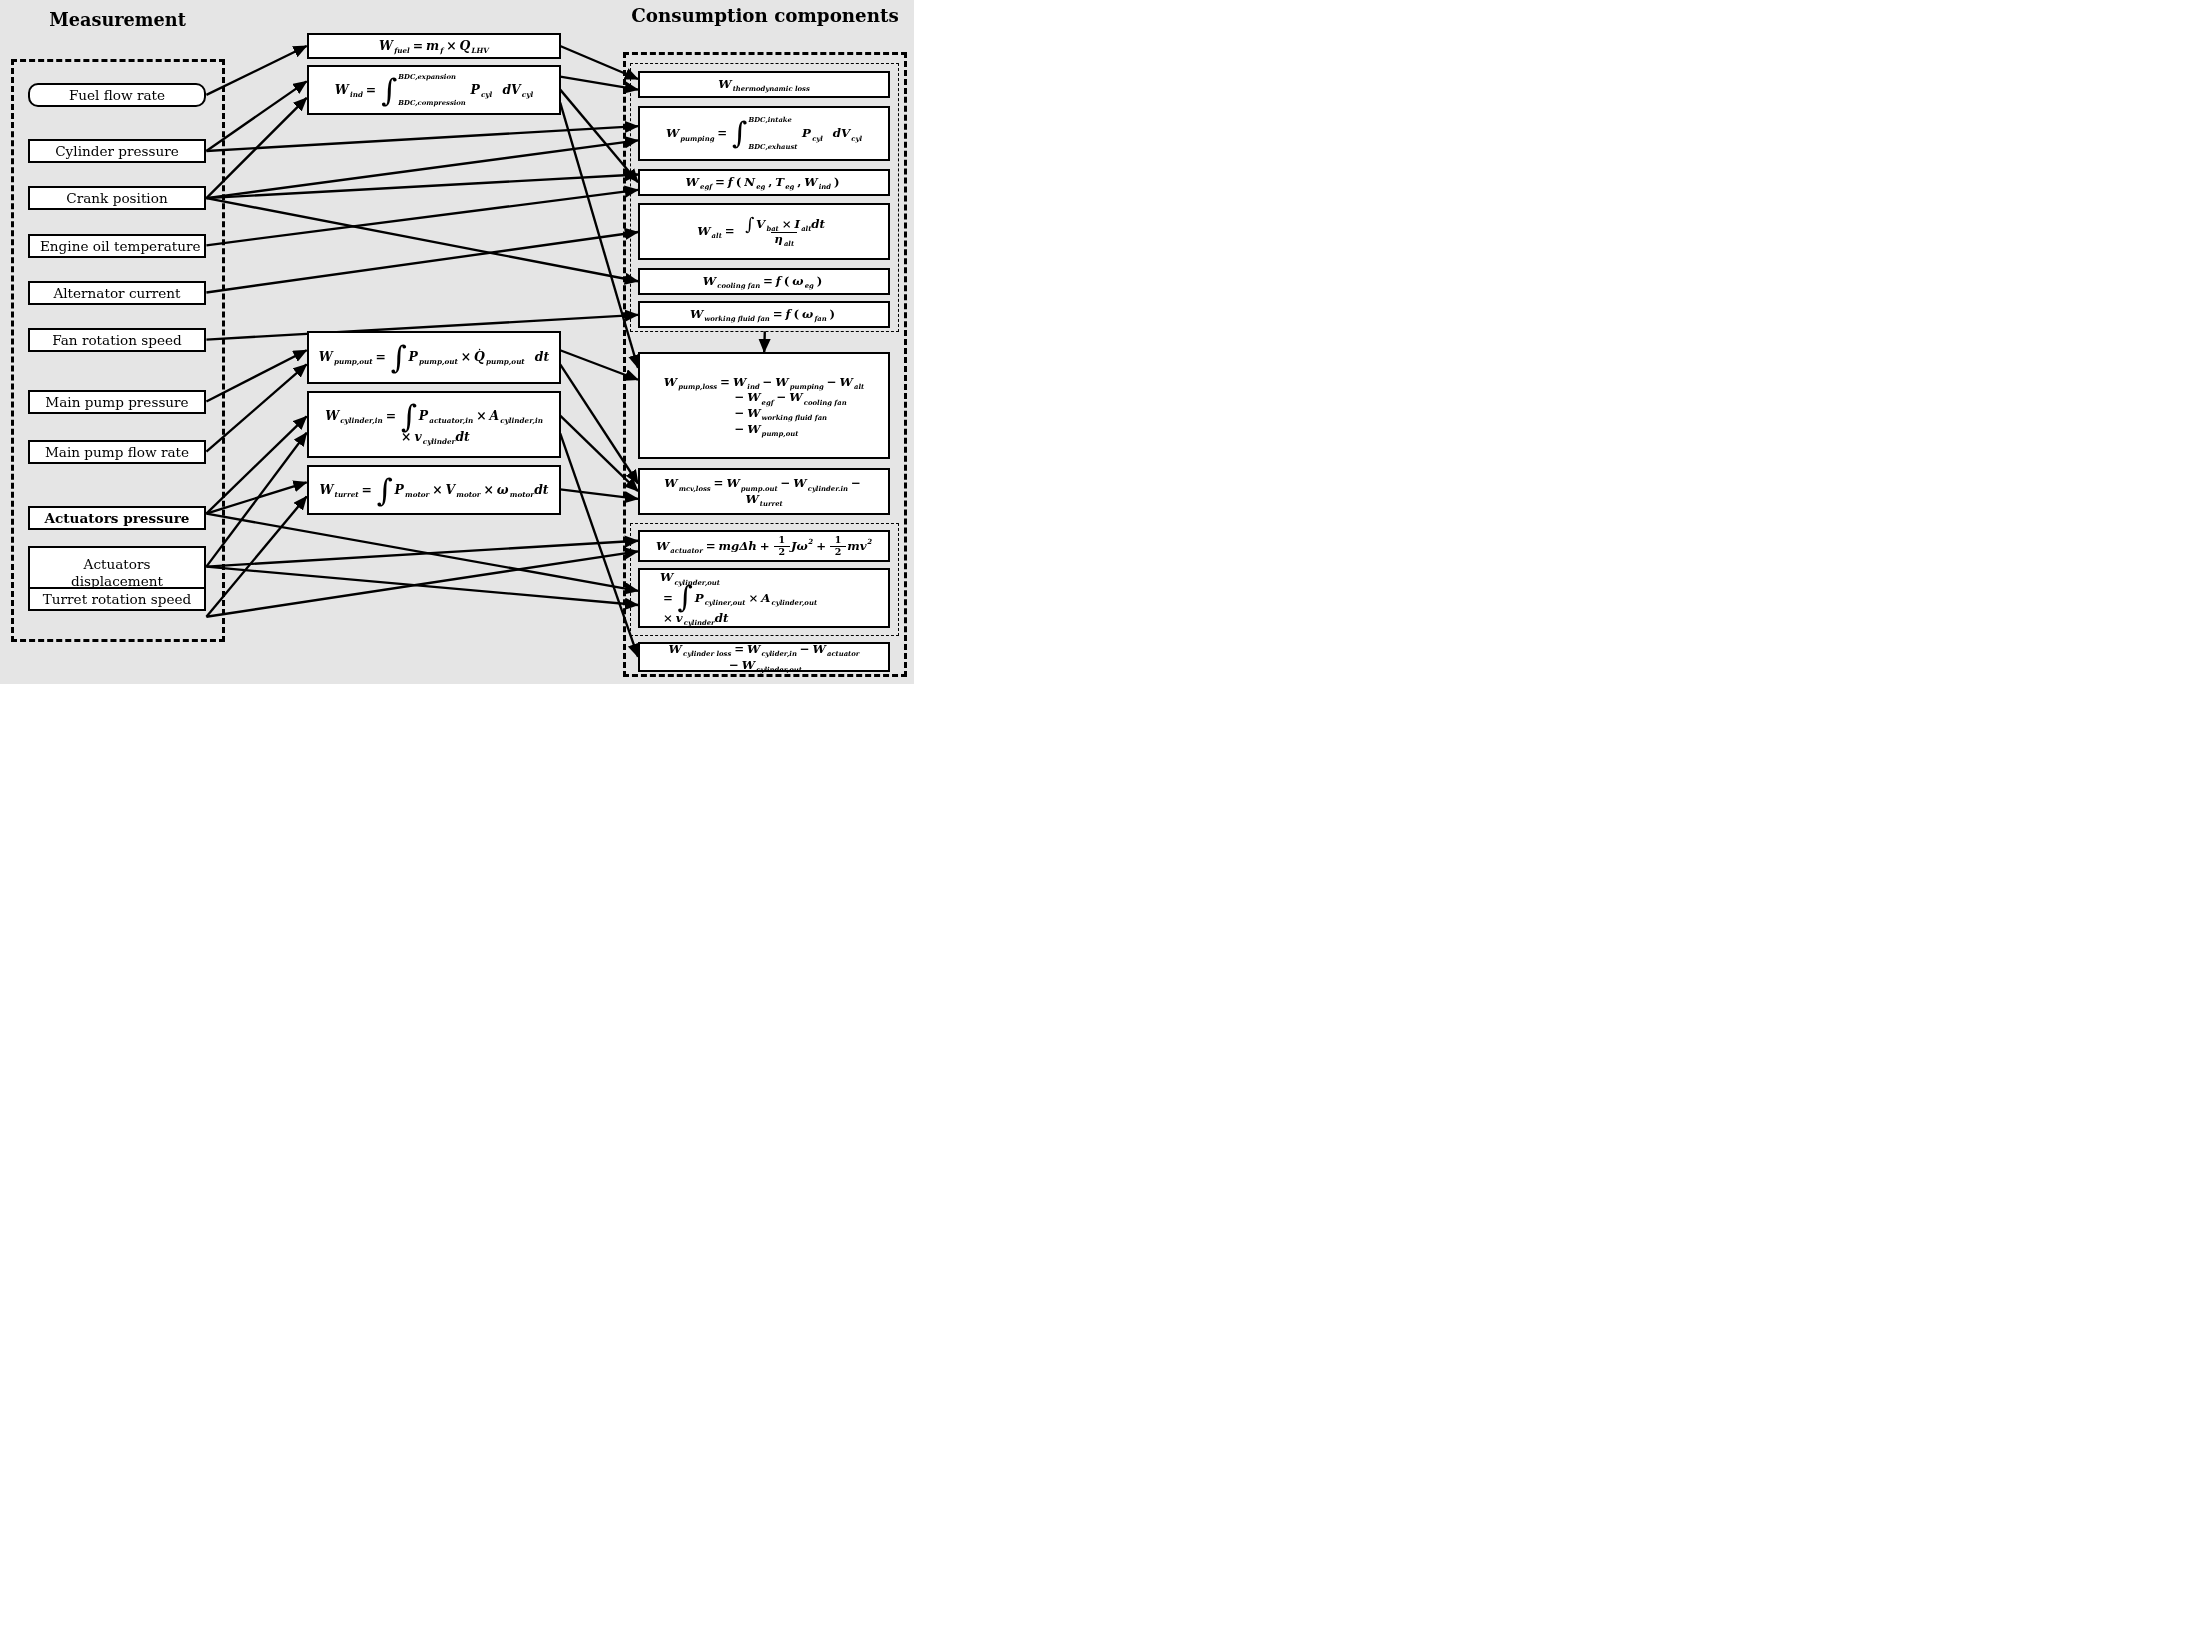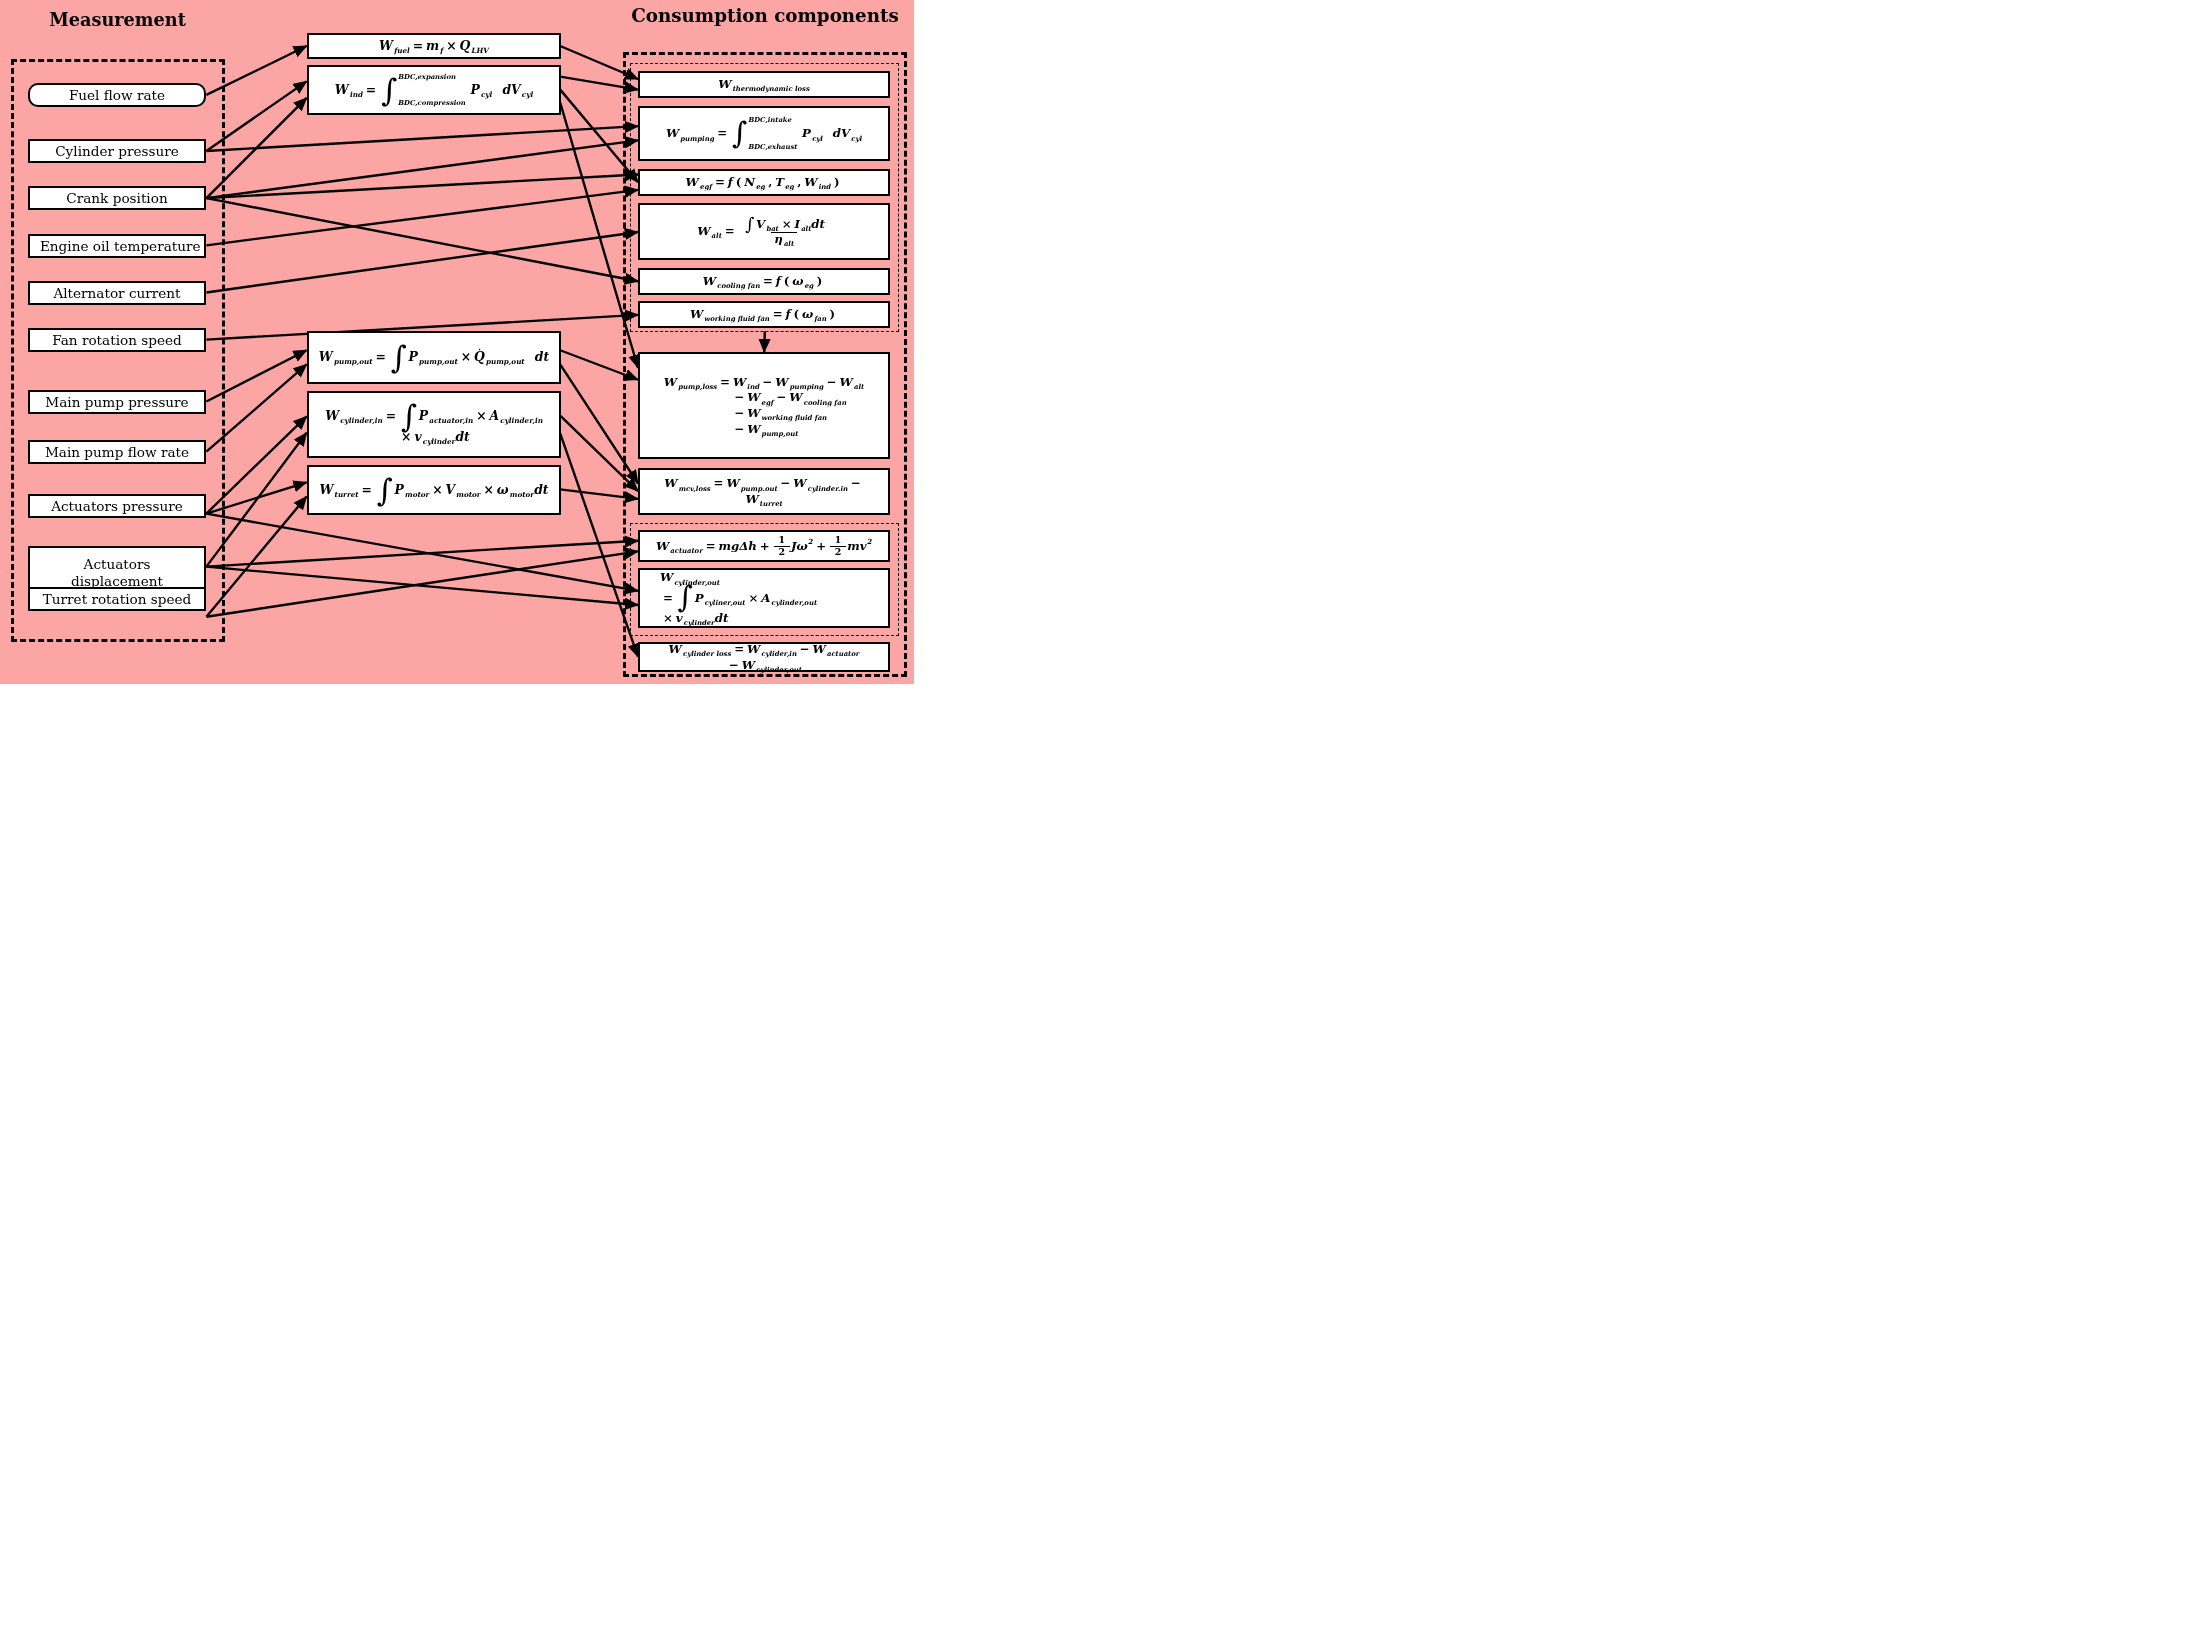--- a/index.html
+++ b/index.html
@@ -1,16 +1,16 @@
 <!DOCTYPE html>
 <html style="font-size:9.4px"><head>
 <meta charset="utf-8">
 <style>
   html,body{margin:0;padding:0;background:#ffffff;}
-  #canvas{position:relative;width:914px;height:684px;background:#fca5a5;overflow:hidden;
+  #canvas{position:relative;width:914px;height:684px;background:#e5e5e5;overflow:hidden;
           font-family:"DejaVu Serif", serif;color:#000;}
 
   
   .dashedbox{position:absolute;border:3.5px dashed #000;z-index:0;box-sizing:border-box;}
   .dotgroup{position:absolute;border:1.8px dashed #000;z-index:0;box-sizing:border-box;}
   #arrows{position:absolute;left:0;top:0;width:914px;height:684px;z-index:1;}
   .box{position:absolute;background:#fff;border:2.1px solid #000;z-index:2;box-sizing:border-box;
        display:flex;flex-direction:column;align-items:center;justify-content:center;padding:1.2px 3.5px;}
   .fbox{border-width:2.4px;}
 
@@ -53,21 +53,21 @@
   [data-name="left-dashed-box"]{left:10.6px;top:59px;width:214px;height:583px;}
   .mbox{left:28px;width:178px;height:23.6px;}
   [data-name="m-fuel-flow-rate"]{top:83px;border-radius:10px;}
   [data-name="m-cylinder-pressure"]{top:139px;}
   [data-name="m-crank-position"]{top:186px;}
   [data-name="m-engine-oil-temperature"]{top:234px;align-items:flex-end;}
   [data-name="m-alternator-current"]{top:281px;}
   [data-name="m-fan-rotation-speed"]{top:328px;}
   [data-name="m-main-pump-pressure"]{top:390px;align-items:center;}
   [data-name="m-main-pump-flow-rate"]{top:440px;}
-  [data-name="m-actuators-pressure"]{top:494px;}
+  [data-name="m-actuators-pressure"]{top:506px;font-weight:bold;}
   [data-name="m-actuators-displacement"]{top:546px;height:54px;}
   [data-name="m-turret-rotation-speed"]{top:587px;}
 
   
   .midbox{left:307px;width:254px;}
   [data-name="formula-w-fuel"]{top:33px;height:26px;}
   [data-name="formula-w-ind"]{top:65px;height:50px;}
   [data-name="formula-w-pump-out"]{top:331px;height:53px;}
   [data-name="formula-w-cylinder-in"]{top:391px;height:67px;}
   [data-name="formula-w-turret"]{top:465px;height:50px;}

